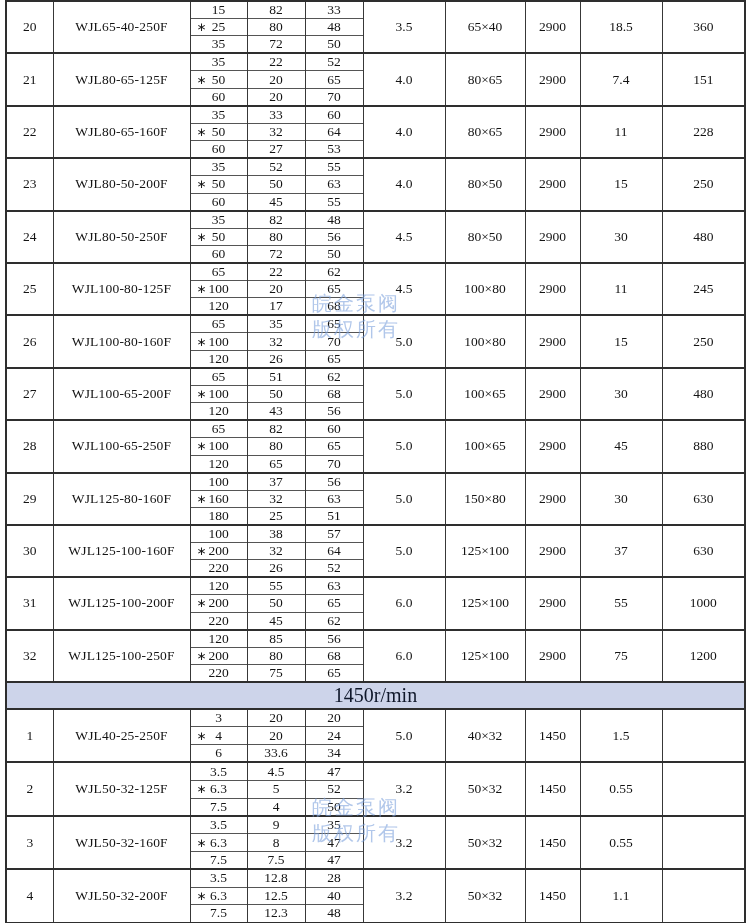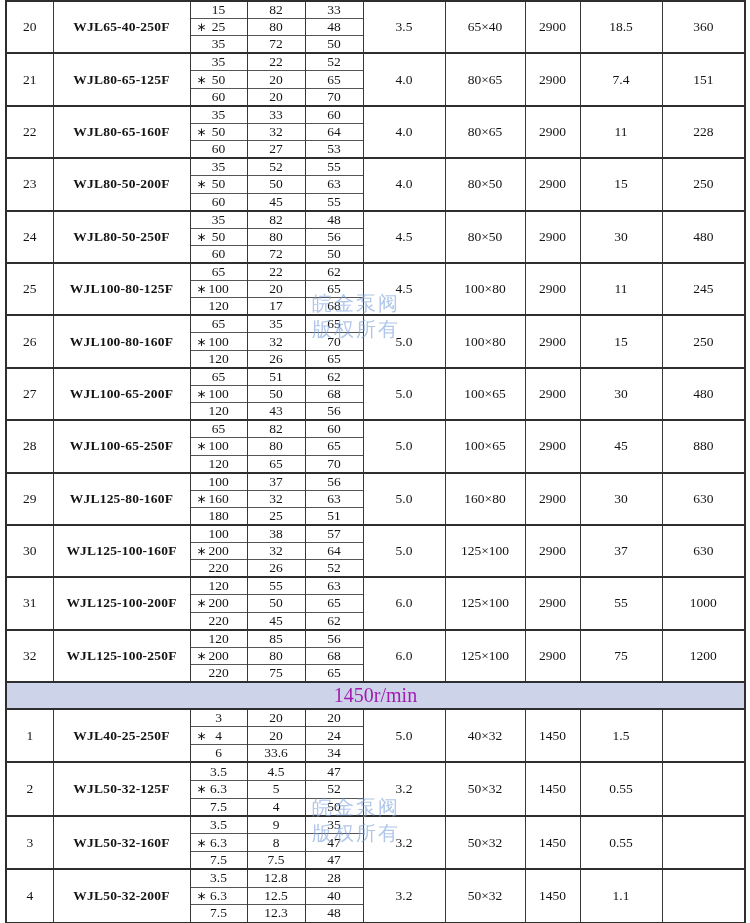--- a/index.html
+++ b/index.html
@@ -16,28 +16,28 @@
   td{
     border-left:1px solid #383838;
     text-align:center;vertical-align:middle;
     font-size:13.5px;color:#141414;padding:0;line-height:16px;
     overflow:hidden;white-space:nowrap;
   }
   tr.sub{height:17.4px;}
   tr.sub.sec2{height:17.8px;}
   td.v{border-top:1px solid #555555;}
   tr.first td{border-top:2px solid #2e2e2e;}
-  td.model{letter-spacing:0.2px;font-weight:bold;}
+  td.model{letter-spacing:0.2px;}
   td.flow{position:relative;}
   .star{
     position:absolute;left:6px;top:50%;transform:translateY(-50%);
     font-size:12px;color:#141414;
   }
   tr.band-row td{
-    background:#cdd4ea;color:#a21caf;
+    background:#cdd4ea;color:#0f172a;
     font-size:20px;height:25px;line-height:25px;
     border-top:2px solid #2e2e2e;border-bottom:2px solid #2e2e2e;
   }
   .wm{
     position:absolute;left:312px;z-index:5;pointer-events:none;
     color:rgba(125,162,220,0.60);
     font-size:20px;line-height:25.5px;letter-spacing:2px;
     font-family:"DejaVu Sans", sans-serif;
   }
   .wm-1{top:291px;}
@@ -259,21 +259,21 @@
           <td class="v">65</td>
           <td class="v">70</td>
         </tr>
         <tr class="sub first">
           <td rowspan="3">29</td>
           <td class="model" rowspan="3">WJL125-80-160F</td>
           <td class="v flow">100</td>
           <td class="v">37</td>
           <td class="v">56</td>
           <td rowspan="3">5.0</td>
-          <td rowspan="3">160×80</td>
+          <td rowspan="3">150×80</td>
           <td rowspan="3">2900</td>
           <td rowspan="3">30</td>
           <td rowspan="3">630</td>
         </tr>
         <tr class="sub">
           <td class="v flow">160<span class="star">∗</span></td>
           <td class="v">32</td>
           <td class="v">63</td>
         </tr>
         <tr class="sub">

